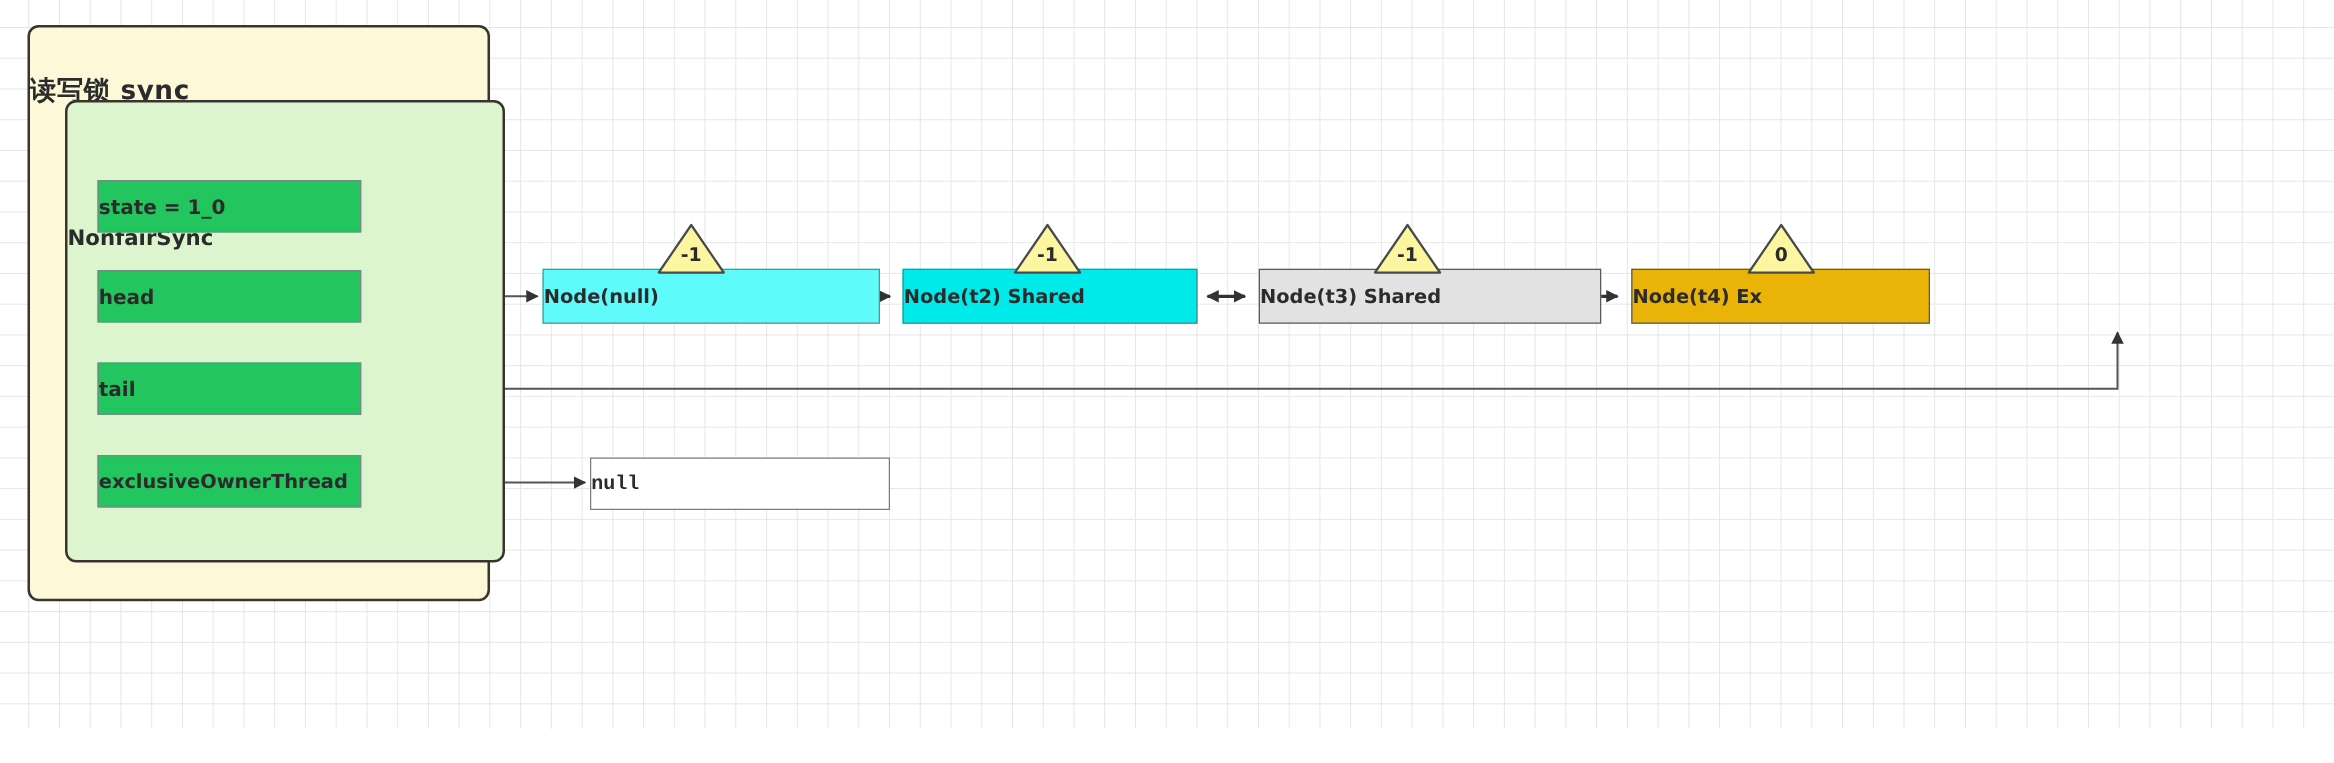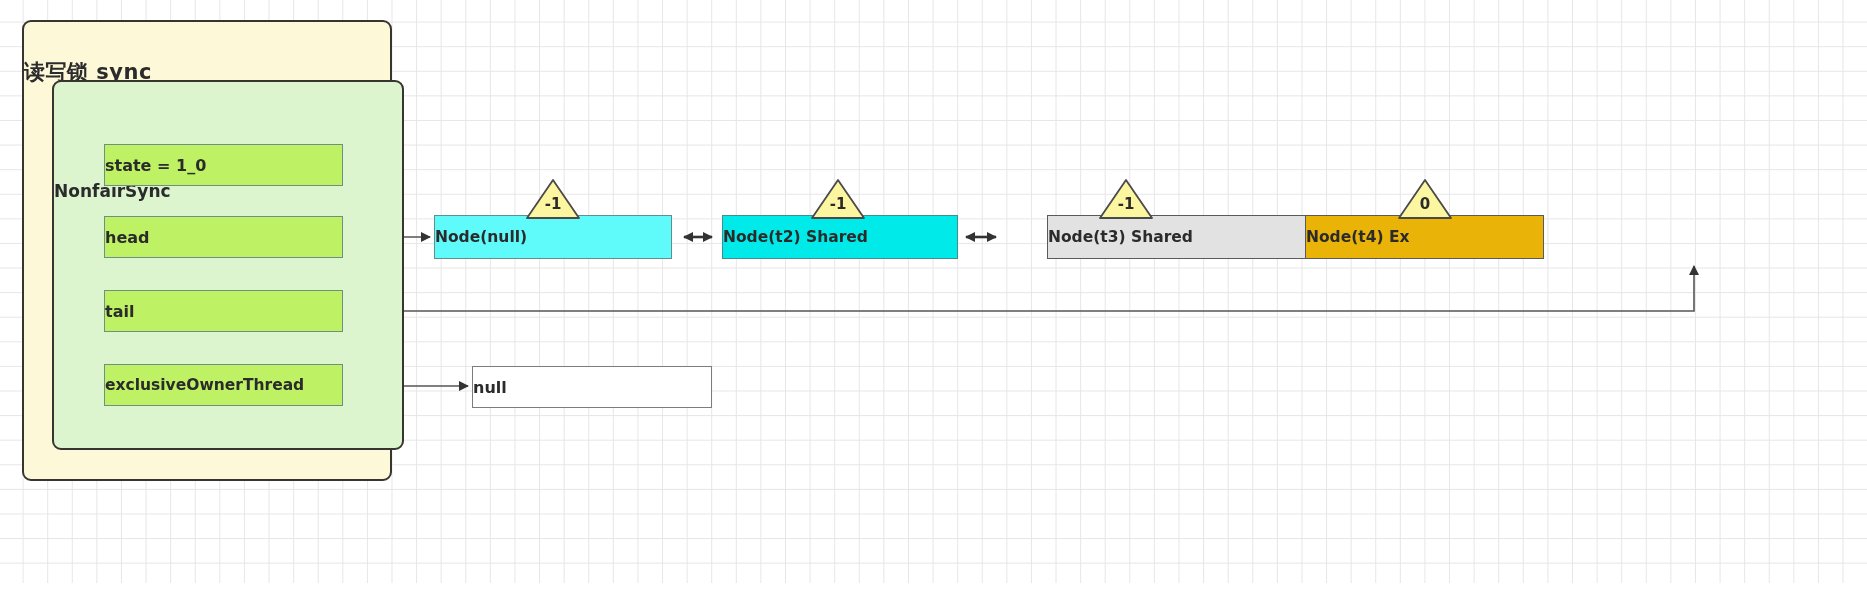--- a/index.html
+++ b/index.html
@@ -44,48 +44,49 @@
   #nonfair-box{
     left:52px;top:80px;width:352px;height:370px;
     background:#ddf5cf;
     border:2.4px solid #38342f;
     border-radius:9px;
   }
   #nonfair-title{top:99px;font-size:17px;}
 
   
   .field{
-    left:104px;width:239px;height:42px;
-    background:#bef264;
+    left:78px;width:211px;height:42px;
+    background:#22c55e;
     border:1.6px solid #6f8f86;
   }
   .field .lbl{top:11px;font-size:16px;}
   #field-state{top:144px;}
   #field-head{top:216px;}
   #field-tail{top:290px;}
   #field-owner{top:364px;}
   #field-owner .lbl{font-size:15.5px;}
 
   
   #null-box{
     left:472px;top:366px;width:240px;height:42px;
     background:#ffffff;
     border:1.6px solid #7d7d7d;
+    font-family:Liberation Mono, monospace;
   }
   #null-box .lbl{top:11px;font-size:16px;}
 
   
   .node{
     top:215px;height:44px;
     border:1.6px solid #5a5a5a;
   }
   .node .lbl{top:12px;font-size:15.5px;color:#2b2b2b;}
-  #node-0{left:434px;width:238px;background:#5ffbfb;border-color:#5f8f8f;}
+  #node-0{left:434px;width:270px;background:#5ffbfb;border-color:#5f8f8f;}
   #node-1{left:722px;width:236px;background:#00eaea;border-color:#3f8f8f;}
-  #node-2{left:1007px;width:274px;background:#e2e2e2;margin-left:40px;}
+  #node-2{left:1007px;width:274px;background:#e2e2e2;}
   #node-3{left:1305px;width:239px;background:#eab308;}
 
   
   .tri{
     top:178px;width:56px;height:40px;
   }
   .tri svg{display:block;}
   .tri .tnum{
     position:absolute;left:0;right:0;top:17px;
     text-align:center;font-size:15px;font-weight:bold;color:#2b2b2b;

